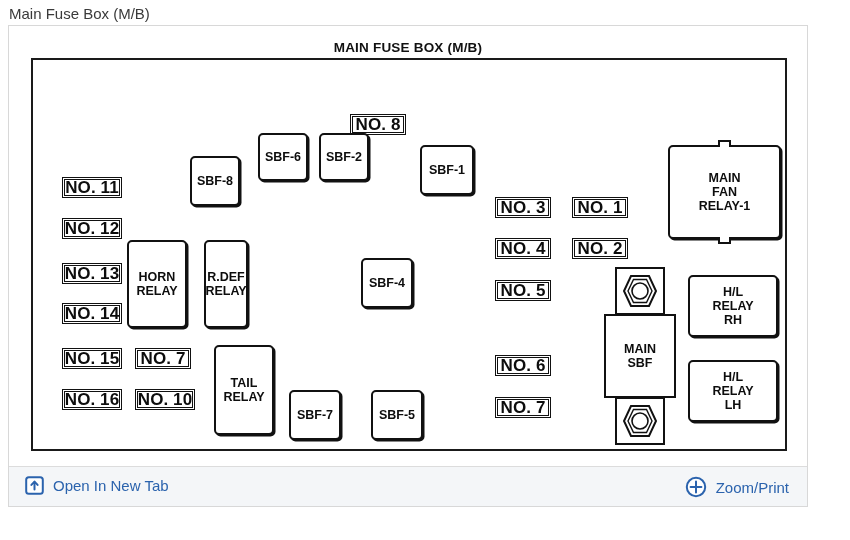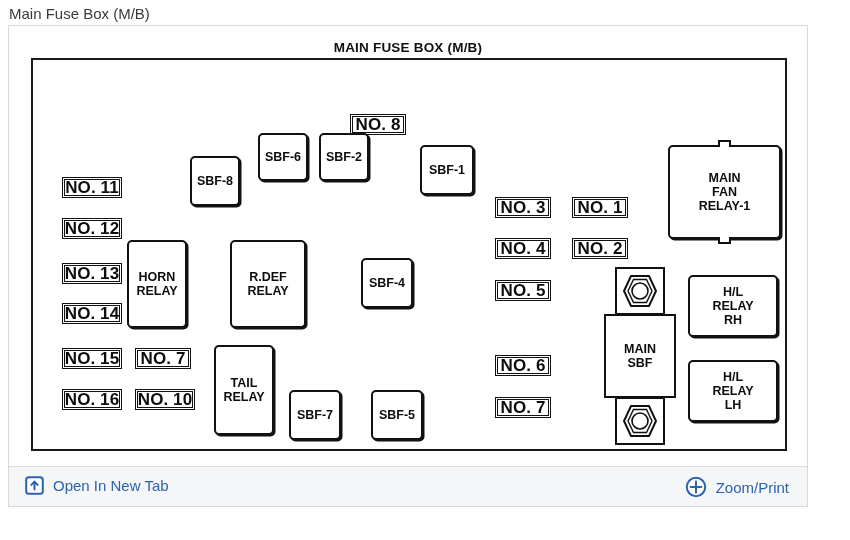--- a/index.html
+++ b/index.html
@@ -210,21 +210,21 @@
       <div class="comp sbf" style="left:225px; top:73px;  width:50px; height:48px;">SBF-6</div>
       <div class="comp sbf" style="left:286px; top:73px;  width:50px; height:48px;">SBF-2</div>
       <div class="comp sbf" style="left:387px; top:85px;  width:54px; height:50px;">SBF-1</div>
       <div class="comp sbf" style="left:157px; top:96px;  width:50px; height:50px;">SBF-8</div>
       <div class="comp sbf" style="left:328px; top:198px; width:52px; height:50px;">SBF-4</div>
       <div class="comp sbf" style="left:256px; top:330px; width:52px; height:50px;">SBF-7</div>
       <div class="comp sbf" style="left:338px; top:330px; width:52px; height:50px;">SBF-5</div>
 
       <div class="comp relay" style="left:94px;  top:180px; width:60px; height:88px;">HORN
 RELAY</div>
-      <div class="comp relay" style="left:197px; top:180px; width:76px; height:88px;">R.DEF
+      <div class="comp relay" style="left:171px; top:180px; width:44px; height:88px;">R.DEF
 RELAY</div>
       <div class="comp relay" style="left:181px; top:285px; width:60px; height:90px;">TAIL
 RELAY</div>
 
       <div class="comp relay" style="left:635px; top:85px; width:113px; height:94px;">
         <span class="tab-top"></span>
         <span class="tab-bottom"></span>
         <span style="white-space:pre-line;">MAIN
 FAN
 RELAY-1</span>

